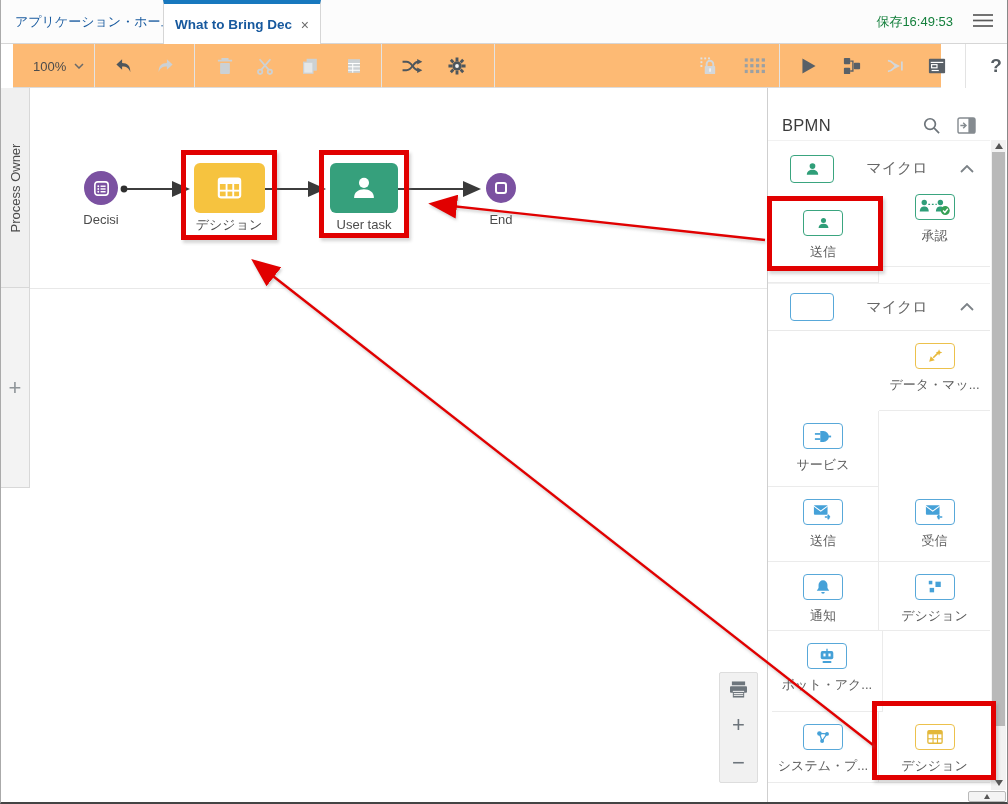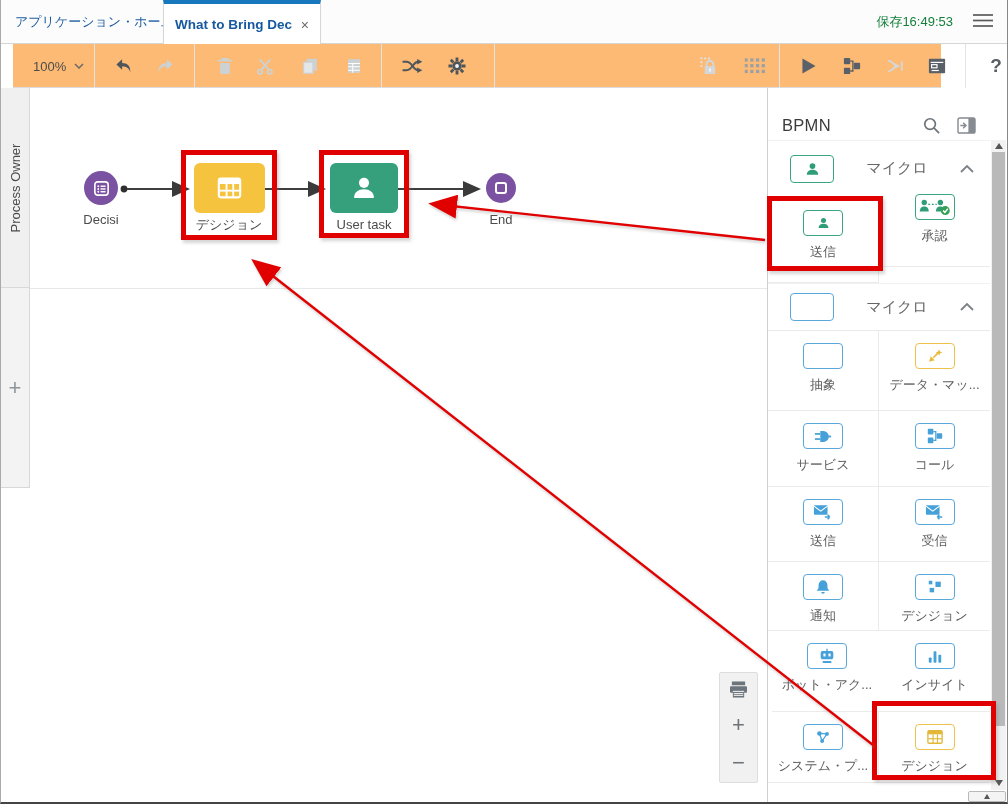--- a/index.html
+++ b/index.html
@@ -430,24 +430,20 @@
     <div class="psec" style="top:195px;height:48px">
       <span class="secbox bxblue"></span>
       <span class="seclbl">マイクロ</span>
       <span>
           <svg width="14" height="8" viewBox="0 0 14 8">
             <path d="M1 7 L7 1 L13 7" fill="none" stroke="#7c8287" stroke-width="1.8"></path>
           </svg>
         </span>
     </div>
 
-    <div class="pcell" style="left:0;top:243px;width:111px;height:80px">
-      <span class="ibox bxblue"></span>
-      <span class="plabel">抽象</span>
-    </div>
     <div class="pcell c2" style="left:111px;top:243px;width:111px;height:80px">
       <span class="ibox bxyellow">
         <svg width="18" height="18" viewBox="0 0 20 20">
             <path d="M13.5 6.5 L8 12" stroke="#e8b93a" stroke-width="1.8"></path>
             <path d="M3.5 16.5 l1.7-6.2 4.5 4.5 z" fill="#e8b93a"></path>
             <path d="M14.5 2.5 l1 2.6 2.6 1 -2.6 1 -1 2.6 -1-2.6 -2.6-1 2.6-1 z" fill="#e8b93a"></path>
           </svg>
       </span>
       <span class="plabel">データ・マッ...</span>
     </div>
@@ -458,36 +454,20 @@
             <g fill="#45a1d8">
               <rect x="1" y="4.2" width="6" height="1.9"></rect>
               <rect x="1" y="9.9" width="6" height="1.9"></rect>
               <path d="M7 2 h3.5 a6 6 0 0 1 0 12 H7 z"></path>
               <rect x="15" y="7" width="4" height="2"></rect>
             </g>
           </svg>
       </span>
       <span class="plabel">サービス</span>
     </div>
-    <div class="pcell c2" style="left:111px;top:323px;width:111px;height:76px">
-      <span class="ibox bxblue">
-        <svg width="16" height="16" viewBox="0 0 20 20">
-            <g fill="#45a1d8">
-              <rect x="1" y="1" width="7" height="7" rx="1"></rect>
-              <rect x="1" y="12" width="7" height="7" rx="1"></rect>
-              <rect x="12" y="6.5" width="7" height="7" rx="1"></rect>
-            </g>
-            <g stroke="#45a1d8" stroke-width="1.5" fill="none">
-              <path d="M8 4.5 h3 v5.5"></path>
-              <path d="M8 15.5 h3 v-5.5"></path>
-            </g>
-          </svg>
-      </span>
-      <span class="plabel">コール</span>
-    </div>
 
     <div class="pcell" style="left:0;top:399px;width:111px;height:75px">
       <span class="ibox bxblue">
         <svg width="20" height="16" viewBox="0 0 22 17">
             <rect x="1" y="1" width="15" height="10.5" rx="1" fill="#45a1d8"></rect>
             <path d="M1 2 l7.5 5.5 7.5-5.5" stroke="#fff" stroke-width="1.2" fill="none"></path>
             <path d="M13 14 h5.5 M18.5 14 l-2.4-2.4 M18.5 14 l-2.4 2.4" stroke="#45a1d8" stroke-width="1.7" fill="none"></path>
           </svg>
       </span>
       <span class="plabel">送信</span>
@@ -533,32 +513,20 @@
               <rect x="3" y="3" width="14" height="9" rx="2"></rect>
               <rect x="5" y="14" width="10" height="2.2" rx="1"></rect>
             </g>
             <g fill="#fff">
               <rect x="6" y="5.7" width="2.4" height="3.2"></rect>
               <rect x="11.6" y="5.7" width="2.4" height="3.2"></rect>
             </g>
           </svg>
       </span>
       <span class="plabel">ボット・アク...</span>
-    </div>
-    <div class="pcell c2" style="left:111px;top:543px;width:111px;height:81px">
-      <span class="ibox bxblue">
-        <svg width="16" height="15" viewBox="0 0 18 16">
-            <g fill="#45a1d8">
-              <rect x="2" y="9" width="3.2" height="6" rx="1"></rect>
-              <rect x="7.4" y="2" width="3.2" height="13" rx="1"></rect>
-              <rect x="12.8" y="6" width="3.2" height="9" rx="1"></rect>
-            </g>
-          </svg>
-      </span>
-      <span class="plabel">インサイト</span>
     </div>
 
     <div class="pcell" style="left:0;top:624px;width:111px;height:71px">
       <span class="ibox bxblue">
         <svg width="16" height="16" viewBox="0 0 18 18">
             <g stroke="#45a1d8" stroke-width="1.4">
               <line x1="5" y1="5" x2="13.5" y2="5.5"></line>
               <line x1="5" y1="5" x2="8" y2="13.5"></line>
               <line x1="13.5" y1="5.5" x2="8" y2="13.5"></line>
             </g>

